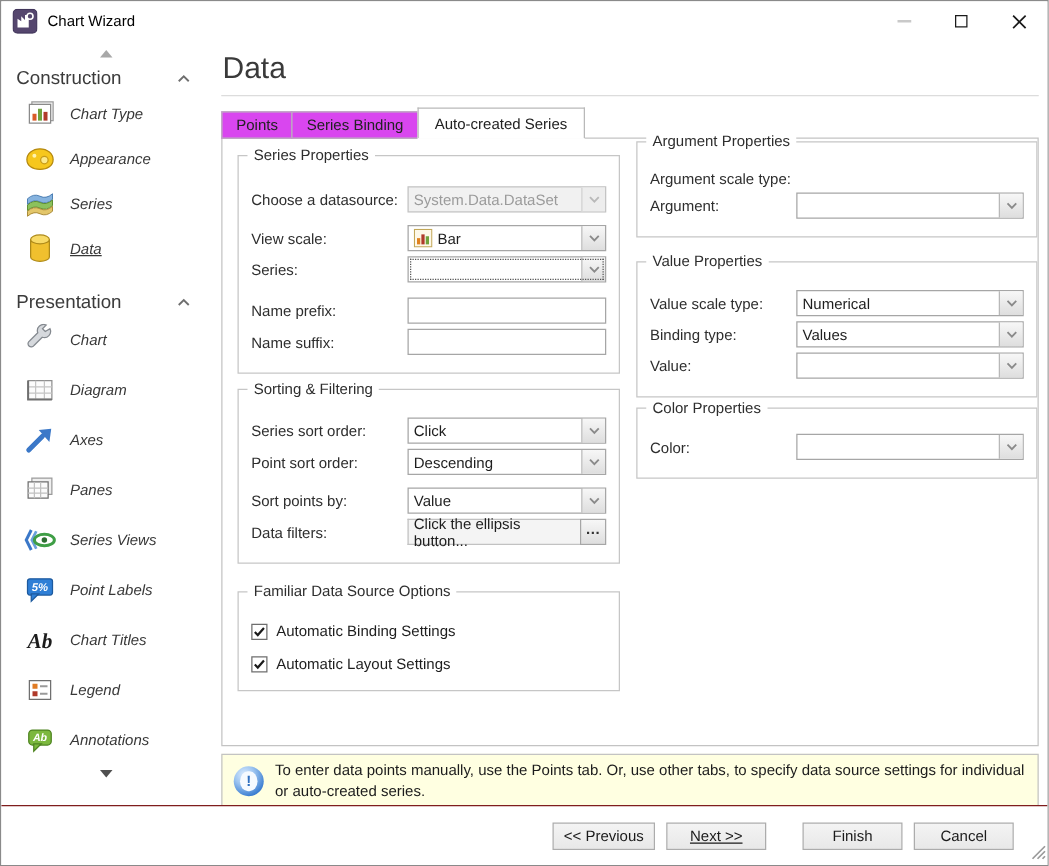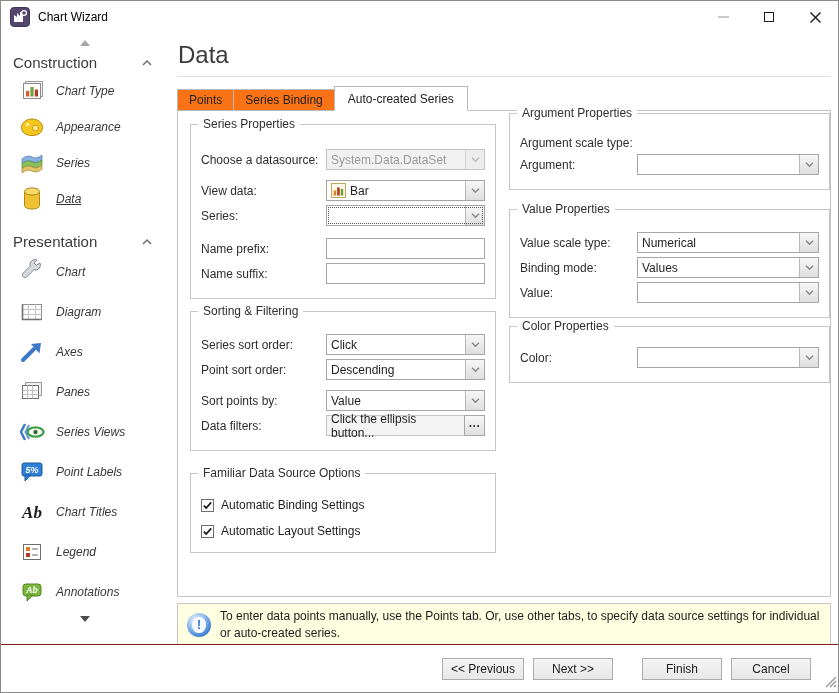--- a/index.html
+++ b/index.html
@@ -29,21 +29,21 @@
   .nav-item { display:flex; align-items:center; height:36px; padding-left:16px; cursor:pointer;font-style:italic; }
   .nav-list.presentation .nav-item { height:40px; }
   .nav-icon { width:30px; display:flex; justify-content:center; align-items:center; margin-right:9px; flex:none; }
   .nav-label { color:#383838; }
   .nav-item.current .nav-label { text-decoration:underline; }
   
   .main { flex:1; min-width:0; display:flex; flex-direction:column; padding:0 7px 0 9px; }
   .page-title { font-size:24px; font-weight:400; color:#3a3a3a; margin:8px 0 0 1px; line-height:28px; }
   .title-divider { border-bottom:1px solid #dcdcdc; margin-top:7px; }
   .tabs { display:flex; align-items:flex-end; margin-top:9px; margin-bottom:-1px; position:relative; z-index:2; }
-  .tab { border:1px solid #b9b9b9; background:#f97316; padding:3px 11px; margin-right:-1px; color:#222; cursor:pointer; }
+  .tab { border:1px solid #b9b9b9; background:#d946ef; padding:3px 11px; margin-right:-1px; color:#222; cursor:pointer; }
   .tab.active { background:#fff; border-bottom:1px solid #fff; padding:5px 13px 4px; cursor:default; }
   .panel { border:1px solid #c3c3c3; background:#fff; flex:none; height:487px; padding:0 12px 12px; display:flex; gap:13px; }
   .col-left { width:306px; flex:none; padding-top:13px; }
   .col-right { width:321px; flex:none; padding-top:2px; }
   .groupbox { border:1px solid #c6c6c6; position:relative; padding:14px 10px 14px; background:#fff; }
   .gb-title { position:absolute; top:-8px; left:7px; background:#fff; padding:0 5px; color:#2e2e2e; }
   .frow { display:flex; align-items:center; }
   .flabel { flex:none; color:#2e2e2e; }
   .col-left .flabel { width:125px; }
   .col-right .flabel { width:117px; }
@@ -66,21 +66,21 @@
   
   .infobar { margin-top:6px; border:1px solid #c3c3c3; background:#ffffe1; flex:none; display:flex; align-items:center; gap:9px; padding:4px 9px; min-height:43px; }
   .info-icon { width:24px; height:24px; flex:none; border-radius:50%;
     background:radial-gradient(circle at 35% 28%, #dcecff 0%, #9cc4f0 35%, #3d7fd2 75%, #2a62ab 100%);
     display:flex; align-items:center; justify-content:center; }
   .info-icon .inner { width:14px; height:16px; border-radius:50%/55%; background:#f6faff; display:flex; align-items:center; justify-content:center; color:#2f6fc0; font-weight:bold; font-size:12px; }
   .info-text { line-height:1.4; color:#1c1c1c; max-width:610px; }
   
   .footer { flex:none; height:48px; border-top:1px solid #7f1d1d; background:#fff; display:flex; justify-content:flex-end; align-items:flex-start; padding:13px 27px 0 0; gap:9px; position:relative; }
   .btn { min-width:80px; height:22px; border:1px solid #acacac; background:linear-gradient(#f4f4f4,#e8e8e8); display:flex; align-items:center; justify-content:center; color:#1b1b1b; padding:0 8px; cursor:pointer; }
-  .btn.gap-right { margin-right:20px; }
+  .btn.gap-right { margin-right:20px;text-decoration:underline; }
   .resize-grip { position:absolute; right:1px; bottom:1px; }
 </style>
 </head>
 <body>
 
 <div class="window">
 
   <div class="titlebar">
     <span class="app-icon">
       <svg width="20" height="20" viewBox="0 0 20 20">
@@ -288,21 +288,21 @@
                 <span class="ctext">System.Data.DataSet</span>
                 <span class="cbtn">
                   <svg width="11" height="7" viewBox="0 0 12 8">
                       <path d="M2 2 L6 6 L10 2" stroke="#b9b9b9" stroke-width="1.7" fill="none"></path>
                     </svg>
                 </span>
               </div>
             </div>
 
             <div class="frow mt10">
-              <span class="flabel">View data:</span>
+              <span class="flabel">View scale:</span>
               <div class="combo">
                 <span class="ctext">
                   <svg class="vt-icon" viewBox="0 0 15 15">
                     <rect x="0.5" y="0.5" width="14" height="14" fill="#fdf8e8" stroke="#c2a758"></rect>
                     <rect x="2.6" y="7.5" width="2.6" height="5" fill="#e0821f"></rect>
                     <rect x="6.1" y="4.5" width="2.6" height="8" fill="#b03a2a"></rect>
                     <rect x="9.6" y="6" width="2.6" height="6.5" fill="#6fa23c"></rect>
                   </svg>
                   <span>Bar</span>
                 </span>
@@ -439,21 +439,21 @@
                 <span class="ctext">Numerical</span>
                 <span class="cbtn">
                   <svg width="11" height="7" viewBox="0 0 12 8">
                       <path d="M2 2 L6 6 L10 2" stroke="#8a8a8a" stroke-width="1.7" fill="none"></path>
                     </svg>
                 </span>
               </div>
             </div>
 
             <div class="frow mt4">
-              <span class="flabel">Binding mode:</span>
+              <span class="flabel">Binding type:</span>
               <div class="combo">
                 <span class="ctext">Values</span>
                 <span class="cbtn">
                   <svg width="11" height="7" viewBox="0 0 12 8">
                       <path d="M2 2 L6 6 L10 2" stroke="#8a8a8a" stroke-width="1.7" fill="none"></path>
                     </svg>
                 </span>
               </div>
             </div>
 

